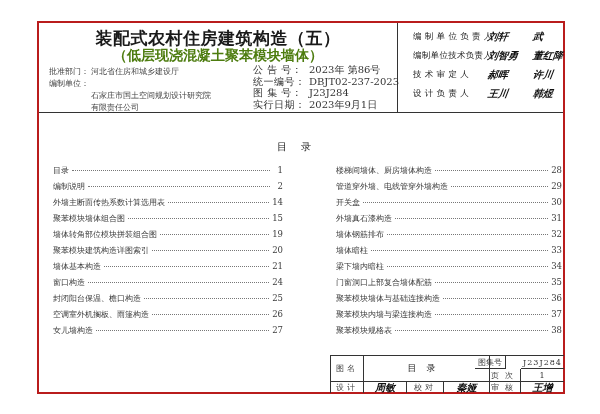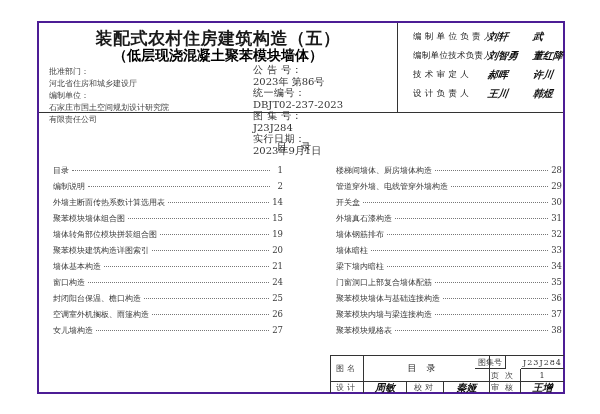--- a/index.html
+++ b/index.html
@@ -14,21 +14,21 @@
       overflow: hidden;
       font-family: "DejaVu Serif", "Liberation Serif", serif;
       color: #2a2a2a;
     }
     .frame {
       position: absolute;
       left: 37px;
       top: 21px;
       width: 524px;
       height: 369px;
-      border: 2px solid #4c1d95;
+      border: 2px solid #b91c1c;
       box-sizing: content-box;
     }
     .header {
       position: absolute;
       left: 0;
       top: 0;
       width: 524px;
       height: 89px;
       border-bottom: 1px solid #333;
     }
@@ -54,31 +54,31 @@
     }
     .title-sub {
       position: absolute;
       left: 0;
       width: 358px;
       top: 24px;
       text-align: center;
       font-family: "DejaVu Sans", "Liberation Sans", sans-serif;
       font-size: 14px;
       font-weight: bold;
-      color: #000000;
+      color: #4d7c0f;
     }
     .meta-left {
       position: absolute;
       left: 10px;
       top: 43px;
       font-size: 8px;
       line-height: 12px;
       color: #444;
     }
-    .meta-row { display: flex; white-space: nowrap; flex-direction: column; }
+    .meta-row { display: flex; white-space: nowrap; }
     .meta-label { width: 42px; }
     .meta-right {
       position: absolute;
       left: 214px;
       top: 41px;
       font-size: 10px;
       line-height: 11.5px;
       color: #333;
     }
     .meta-right .meta-label { width: 56px; letter-spacing: 0.5px; }

